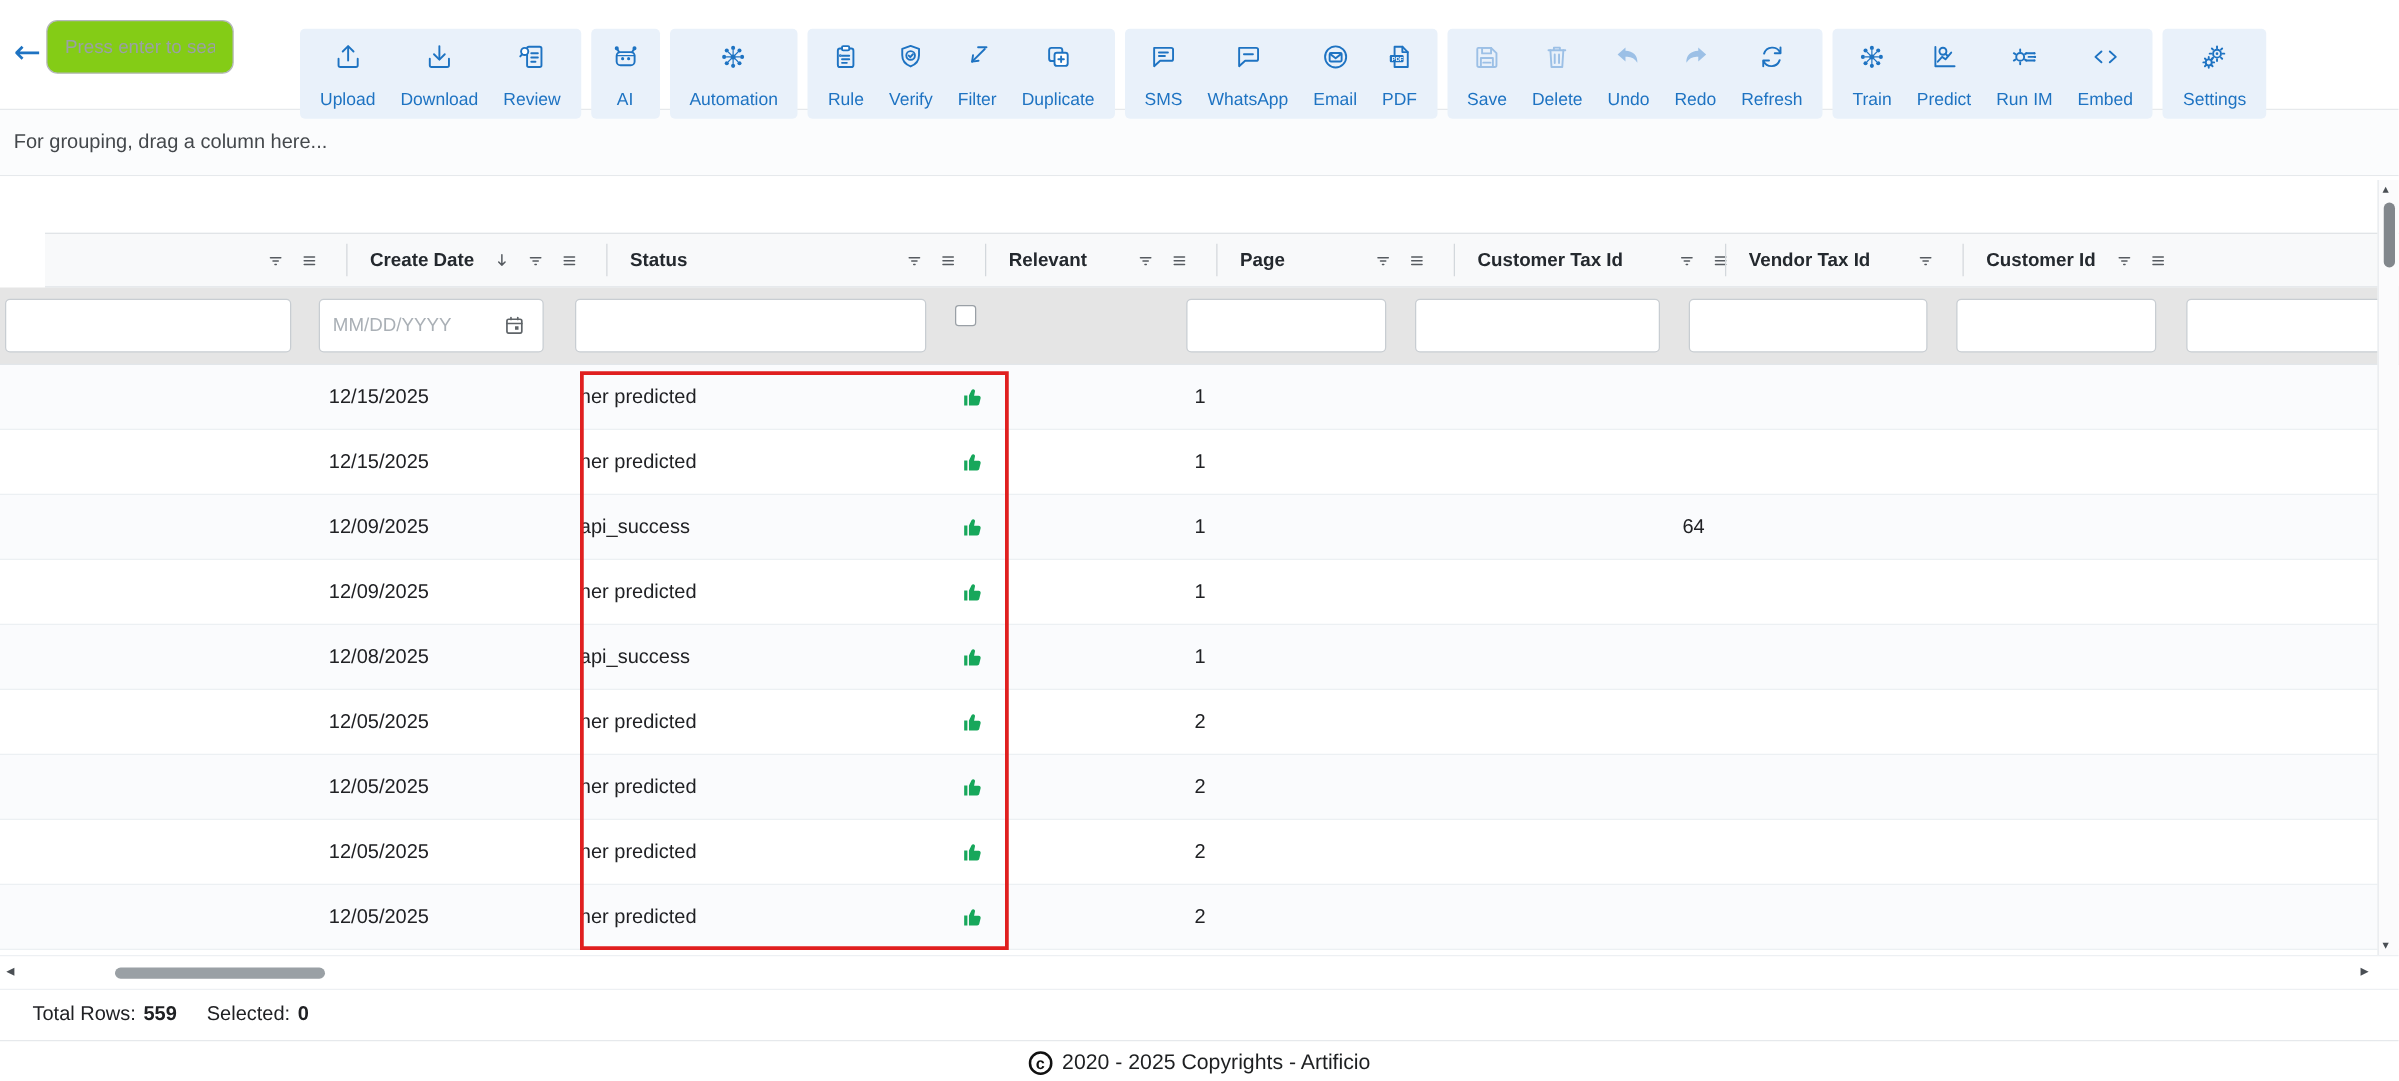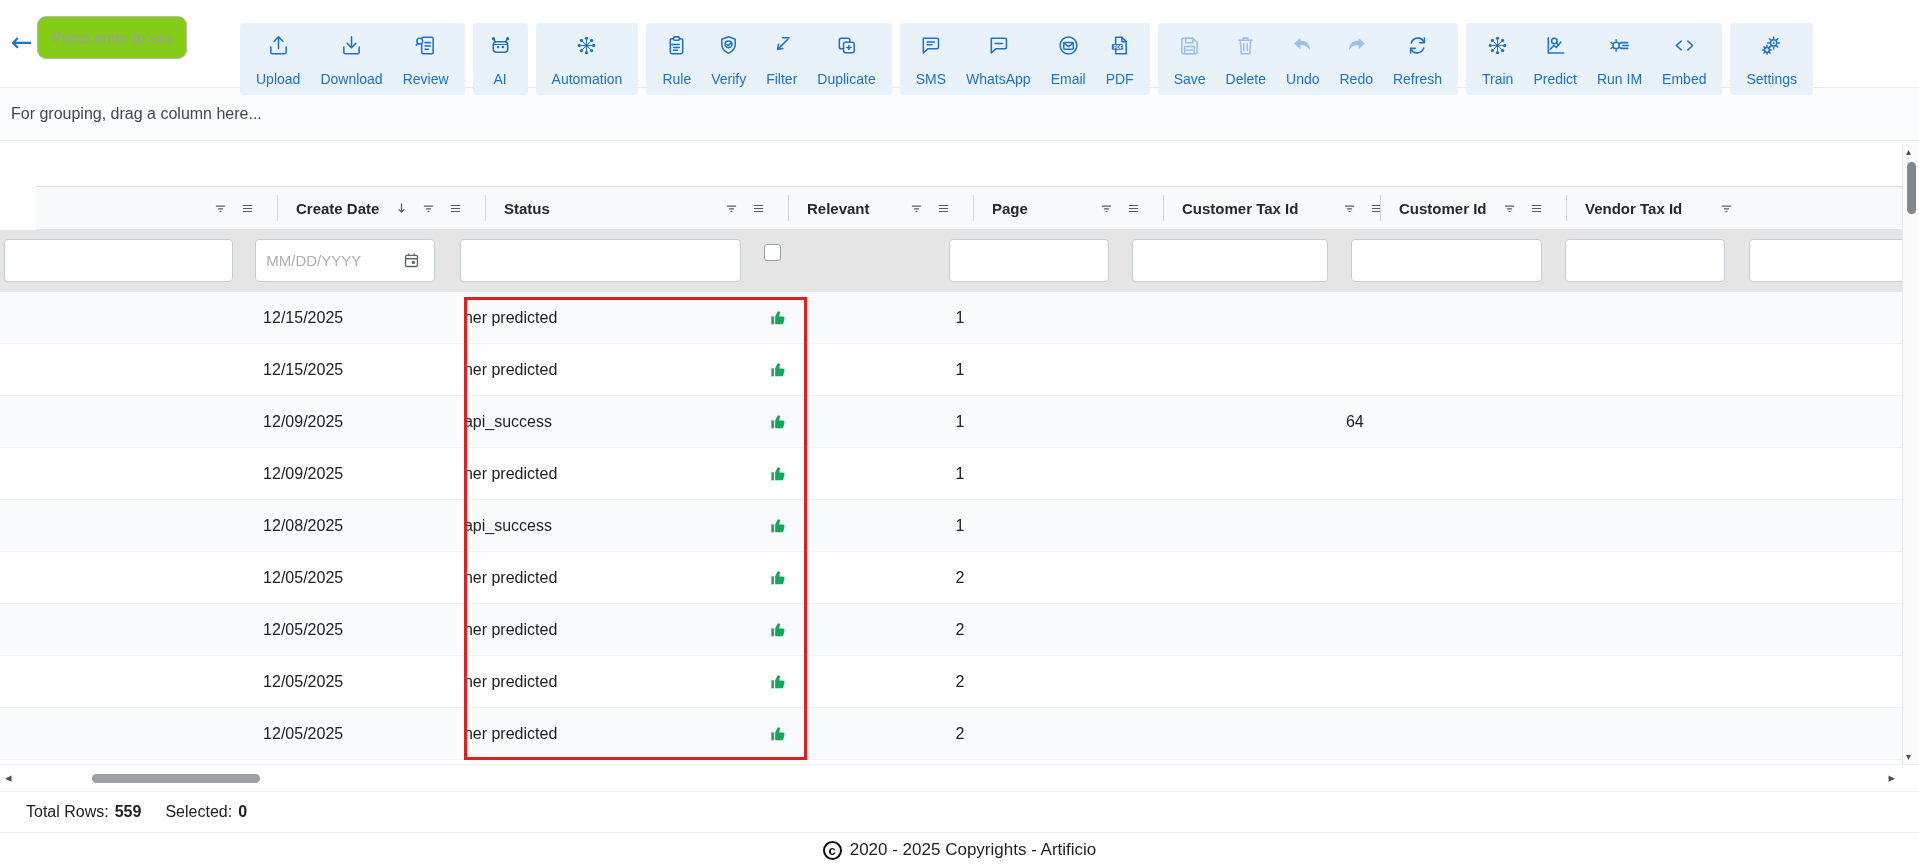--- a/index.html
+++ b/index.html
@@ -492,41 +492,41 @@
                 <path d="M4.5 6.8h11M7.2 10.4h5.6M9.3 14h1.4"></path>
               </svg>
             </span>
           <span class="hdr-ico">
               <svg viewBox="0 0 20 20" fill="none" stroke="currentColor" stroke-width="1.6" stroke-linecap="round" stroke-linejoin="round">
                 <path d="M4.5 6h11M4.5 10h11M4.5 14h11"></path>
               </svg>
             </span>
           </span>
       </div>
+      <div class="hdr-cell c8">
+        <span class="hdr-label">Vendor Tax Id</span>
+        <span class="hdr-icons">
+          <span class="hdr-ico">
+              <svg viewBox="0 0 20 20" fill="none" stroke="currentColor" stroke-width="1.6" stroke-linecap="round" stroke-linejoin="round">
+                <path d="M4.5 6.8h11M7.2 10.4h5.6M9.3 14h1.4"></path>
+              </svg>
+            </span>
+          </span>
+      </div>
       <div class="hdr-cell c7">
         <span class="hdr-label">Customer Id</span>
         <span class="hdr-icons">
           <span class="hdr-ico">
               <svg viewBox="0 0 20 20" fill="none" stroke="currentColor" stroke-width="1.6" stroke-linecap="round" stroke-linejoin="round">
                 <path d="M4.5 6.8h11M7.2 10.4h5.6M9.3 14h1.4"></path>
               </svg>
             </span>
           <span class="hdr-ico">
               <svg viewBox="0 0 20 20" fill="none" stroke="currentColor" stroke-width="1.6" stroke-linecap="round" stroke-linejoin="round">
                 <path d="M4.5 6h11M4.5 10h11M4.5 14h11"></path>
-              </svg>
-            </span>
-          </span>
-      </div>
-      <div class="hdr-cell c8">
-        <span class="hdr-label">Vendor Tax Id</span>
-        <span class="hdr-icons">
-          <span class="hdr-ico">
-              <svg viewBox="0 0 20 20" fill="none" stroke="currentColor" stroke-width="1.6" stroke-linecap="round" stroke-linejoin="round">
-                <path d="M4.5 6.8h11M7.2 10.4h5.6M9.3 14h1.4"></path>
               </svg>
             </span>
           </span>
       </div>
     </div>
 
     <div class="filter-row">
       <div class="filter-cell c0 fc0">
         <input class="flt-input" style=""></div>
       <div class="filter-cell c1 fc1">

